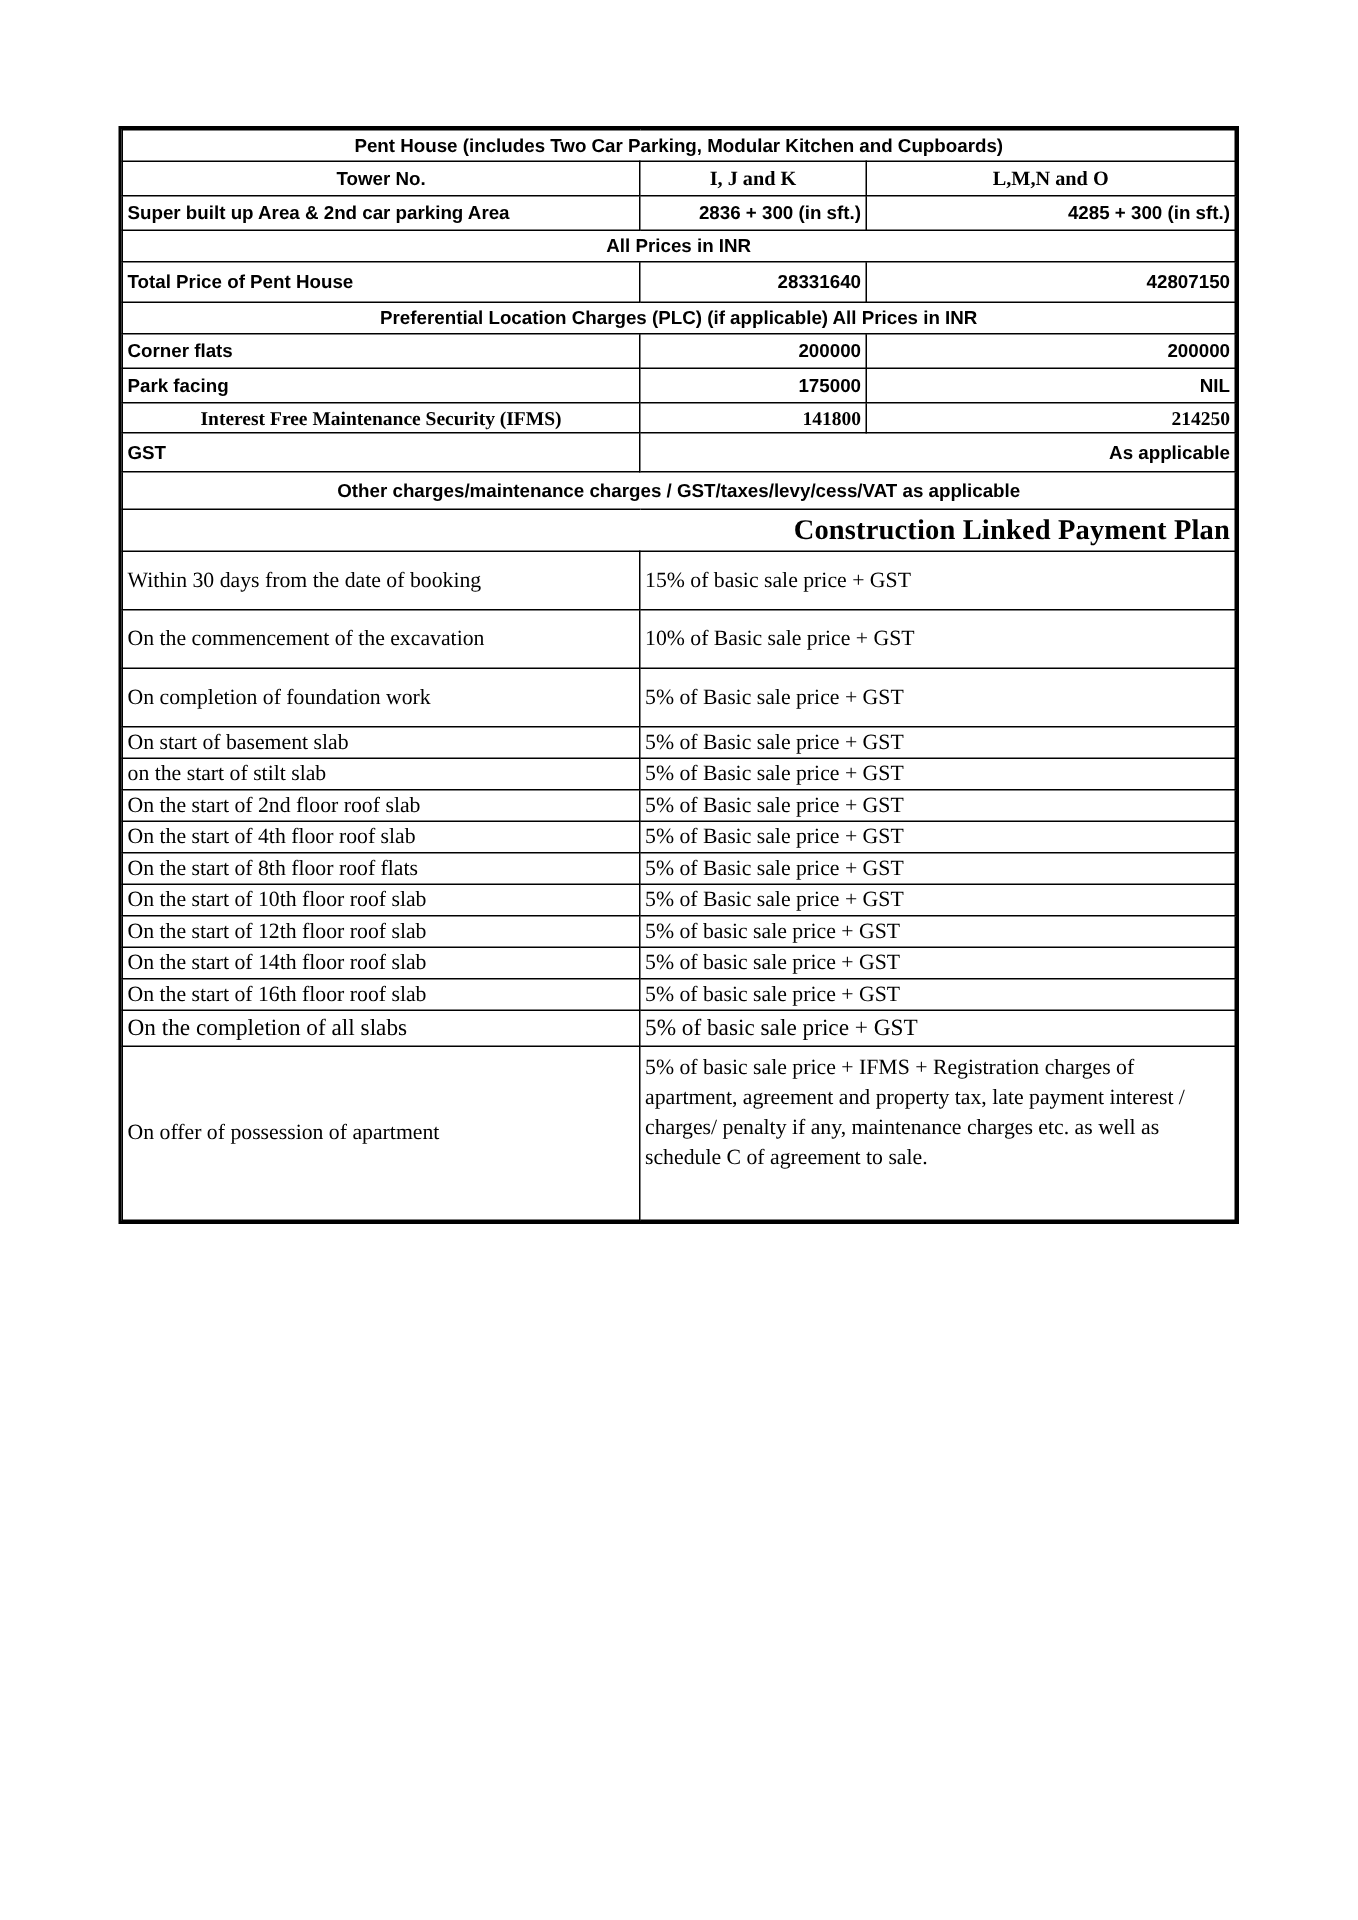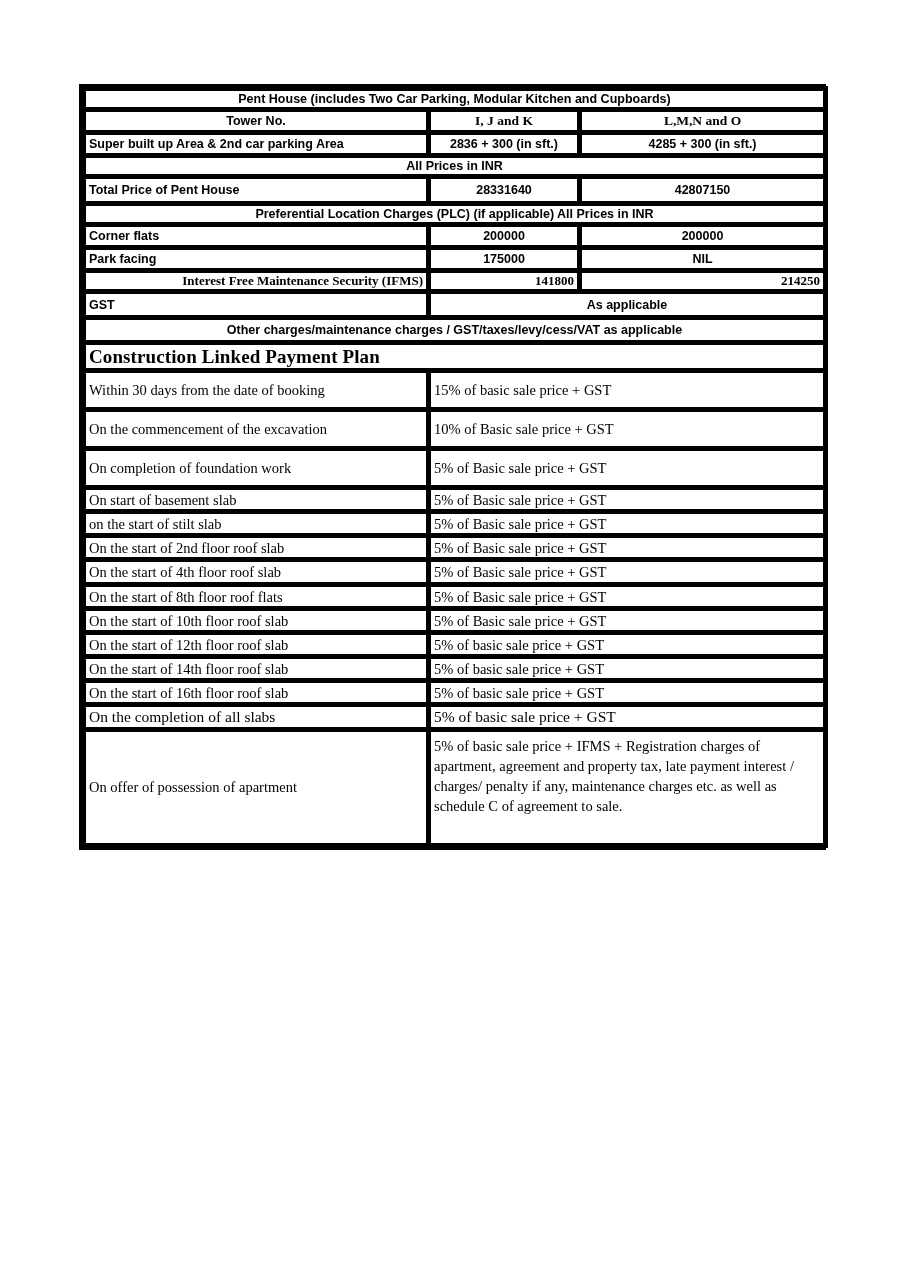--- a/index.html
+++ b/index.html
@@ -33,21 +33,21 @@
     box-sizing: border-box;
     background: #fff;
   }
 
   table.tbl {
     border-collapse: collapse;
     width: 100%;
     table-layout: fixed;
   }
   table.tbl td {
-    border: 5px solid #000000;
+    border: 1px solid #000000;
     padding: 0 3px;
     vertical-align: middle;
     box-sizing: border-box;
   }
 
   
   col.c-label { width: 345px; }
   col.c-two   { width: 151px; }
   col.c-three { width: 246px; }
   .ctr       { text-align: center; }
@@ -64,28 +64,28 @@
     font-weight: bold;
     font-size: 12.5px;
     text-align: left;
     height: 23px;
     margin-left: 41px;
   }
   .row-val-sans {
     font-family: "Liberation Sans", sans-serif;
     font-weight: bold;
     font-size: 12.5px;
+    text-align: right;
+    height: 23px;
+  }
+  .row-label-serif-b {
+    font-family: "Liberation Serif", serif;
+    font-weight: bold;
+    font-size: 13px;
     text-align: center;
-    height: 23px;
-  }
-  .row-label-serif-b {
-    font-family: "Liberation Serif", serif;
-    font-weight: bold;
-    font-size: 13px;
-    text-align: right;
     height: 20px;
   }
   .row-val-serif-b {
     font-family: "Liberation Serif", serif;
     font-weight: bold;
     font-size: 13px;
     text-align: right;
     height: 20px;
     padding-right: 2px;
   }
@@ -93,21 +93,21 @@
     font-family: "Liberation Serif", serif;
     font-weight: bold;
     font-size: 13.5px;
     text-align: center;
   }
 
   .plan-title {
     font-family: "Liberation Serif", serif;
     font-weight: bold;
     font-size: 19px;
-    text-align: left;
+    text-align: right;
     height: 28px;
     letter-spacing: 0.1px;
   }
 
   .plan-label {
     font-family: "Liberation Serif", serif;
     font-size: 14.5px;
     text-align: left;
     vertical-align: top;
     padding-top: 3px;

